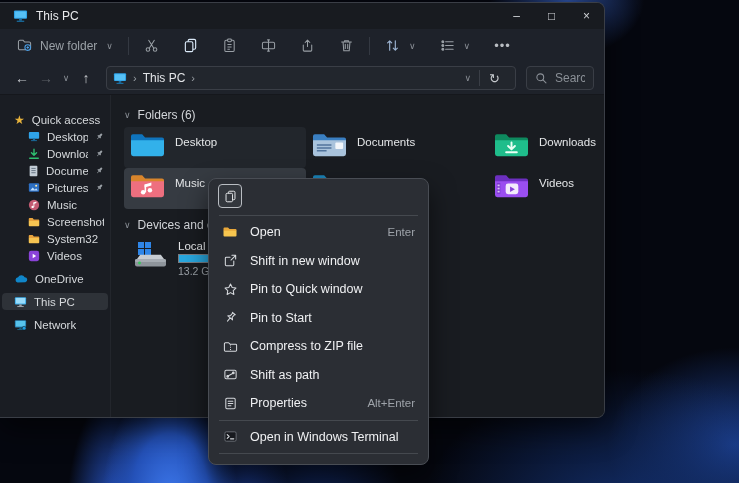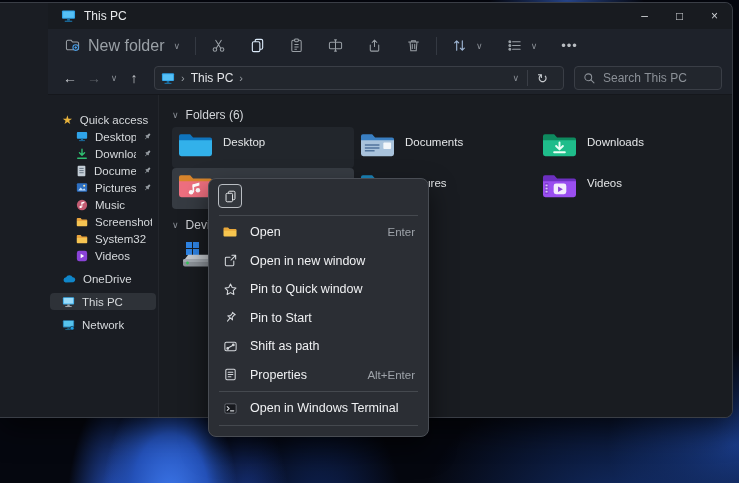--- a/index.html
+++ b/index.html
@@ -15,35 +15,34 @@
       radial-gradient(70px 190px at 115px 525px, #2a5cd8 0%, rgba(10,20,60,0) 70%),
       radial-gradient(65px 160px at 245px 520px, #1a3a90 0%, rgba(10,20,60,0) 70%),
       radial-gradient(120px 210px at 320px 540px, #112a66 0%, rgba(10,20,60,0) 72%),
       radial-gradient(280px 200px at 630px 520px, #13306f 0%, rgba(10,20,60,0) 75%),
       radial-gradient(170px 130px at 735px 445px, #1c3f8e 0%, rgba(10,20,60,0) 75%),
       radial-gradient(110px 80px at 567px 0px, #2c4f9e 0%, rgba(10,20,60,0) 70%);
   }
 
   
   .window {
-    position:absolute; left:0; top:2px; width:733px; height:416px;
+    position:absolute; left:0; top:2px; width:605px; height:416px;
     background:#1a1d23; border:1px solid #3a3e46; border-left:none;
     border-radius:0 8px 8px 0; overflow:hidden;
     display:flex; flex-direction:column;
     box-shadow:0 10px 30px rgba(0,0,0,.6);
-    padding-left:48px;
   }
   .titlebar { height:26px; display:flex; align-items:center; padding-left:13px; background:#181b20; flex:none; }
   .titlebar .app-title { font-size:12px; color:#e8eaec; margin-left:8px; }
   .win-controls { margin-left:auto; display:flex; height:100%; }
   .win-btn { width:35px; height:100%; display:flex; align-items:center; justify-content:center; color:#cfd2d6; font-size:12px; }
 
   .toolbar { height:33px; display:flex; align-items:center; padding:0 12px; background:#1e222a; color:#9aa0a6; flex:none; }
   .tb-btn { display:flex; align-items:center; gap:7px; padding:4px 5px; border-radius:4px; }
-  .tb-label { font-size:16px; }
+  .tb-label { font-size:12px; }
   .tb-sep { width:1px; height:18px; background:#343942; margin:0 10px; }
   .tb-chev { font-size:9px; color:#8a8f96; margin-left:2px; }
   .tb-gap { width:14px; }
   .more-dots { font-size:13px; letter-spacing:1px; color:#b9bdc2; }
   svg.ic { display:block; }
 
   .navbar { height:33px; display:flex; align-items:center; padding:0 10px; background:#1e222a; border-bottom:1px solid #15171c; flex:none; }
   .nav-arrow { width:24px; text-align:center; font-size:14px; color:#c6c9cd; }
   .nav-arrow.dim { color:#5c6167; }
   .nav-chev { width:16px; text-align:center; font-size:9px; color:#8a8f96; }
@@ -542,41 +541,51 @@
         </span>
       <span>Open</span>
       <span class="mi-short">Enter</span>
     </div>
     <div class="menu-item">
       <span class="mi">
           <svg class="ic" width="15" height="15" viewBox="0 0 16 16" fill="none" stroke="#d6d9dd" stroke-width="1.1" stroke-linecap="round" stroke-linejoin="round">
             <path d="M7.5 4.5 H3.5 a1 1 0 0 0 -1 1 v7 a1 1 0 0 0 1 1 h7 a1 1 0 0 0 1-1 V8.5 M9.5 2.5 h4 v4 M13.3 2.7 L8.5 7.5"></path>
           </svg>
         </span>
-      <span>Open in new window</span>
+      <span>Shift in new window</span>
       <span class="mi-short"></span>
     </div>
     <div class="menu-item">
       <span class="mi">
           <svg class="ic" width="15" height="15" viewBox="0 0 16 16" fill="none" stroke="#d6d9dd" stroke-width="1.1" stroke-linejoin="round">
             <path d="M8 2.2 l1.8 3.7 4 .55 -2.9 2.8 .7 4 -3.6-1.9 -3.6 1.9 .7-4 L2.2 6.45 l4-.55 z"></path>
           </svg>
         </span>
       <span>Pin to Quick window</span>
       <span class="mi-short"></span>
     </div>
     <div class="menu-item">
       <span class="mi">
           <svg class="ic" width="15" height="15" viewBox="0 0 16 16" fill="none" stroke="#d6d9dd" stroke-width="1.1" stroke-linecap="round" stroke-linejoin="round">
             <g transform="rotate(40 8 8)">
               <path d="M6 2.5 h4 M6.7 2.5 v4.3 l-2 1.7 h6.6 l-2-1.7 V2.5 M8 8.5 V13"></path>
             </g>
           </svg>
         </span>
       <span>Pin to Start</span>
+      <span class="mi-short"></span>
+    </div>
+    <div class="menu-item">
+      <span class="mi">
+          <svg class="ic" width="15" height="15" viewBox="0 0 16 16" fill="none" stroke="#d6d9dd" stroke-width="1.1" stroke-linejoin="round">
+            <path d="M1.5 5 a1 1 0 0 1 1-1 h3.5 l1.5 1.5 h6 a1 1 0 0 1 1 1 V12 a1 1 0 0 1 -1 1 h-11 a1 1 0 0 1 -1-1 z"></path>
+            <path d="M8 5.8 v1.2 M8 8.2 v1.2 M8 10.6 v1.2"></path>
+          </svg>
+        </span>
+      <span>Compress to ZIP file</span>
       <span class="mi-short"></span>
     </div>
     <div class="menu-item">
       <span class="mi">
           <svg class="ic" width="15" height="15" viewBox="0 0 16 16" fill="none" stroke="#d6d9dd" stroke-width="1.1" stroke-linecap="round">
             <rect x="2" y="3.5" width="12" height="9" rx="1.5"></rect>
             <circle cx="5" cy="10" r=".9" fill="#d6d9dd"></circle>
             <circle cx="11" cy="6.3" r=".9" fill="#d6d9dd"></circle>
             <path d="M5.8 9.4 L10.2 6.9"></path>
           </svg>

